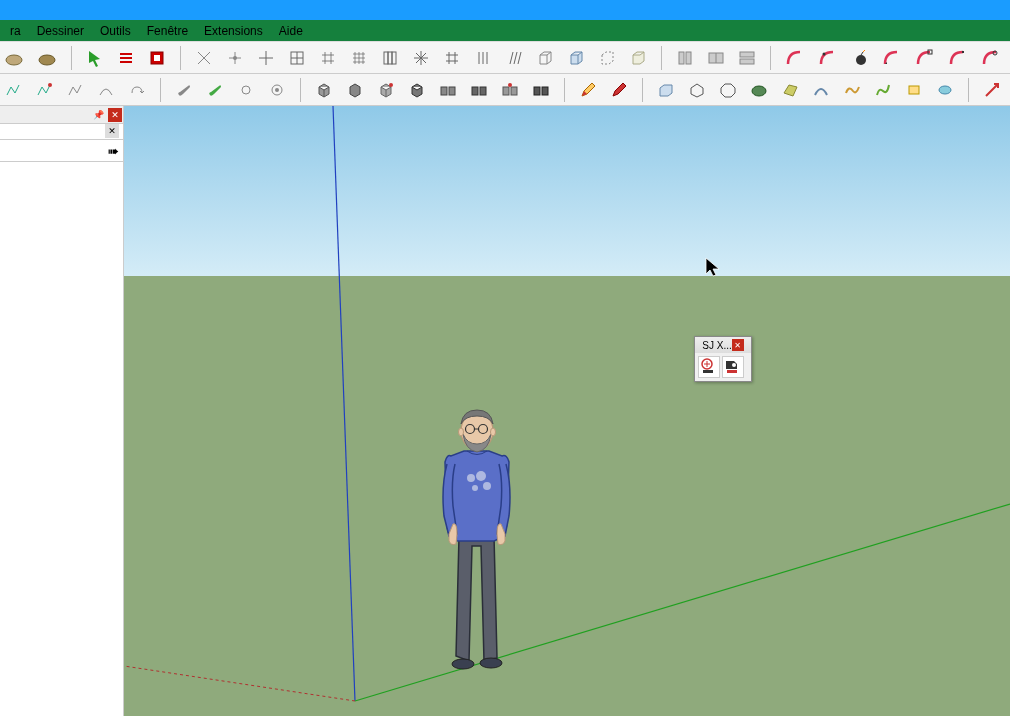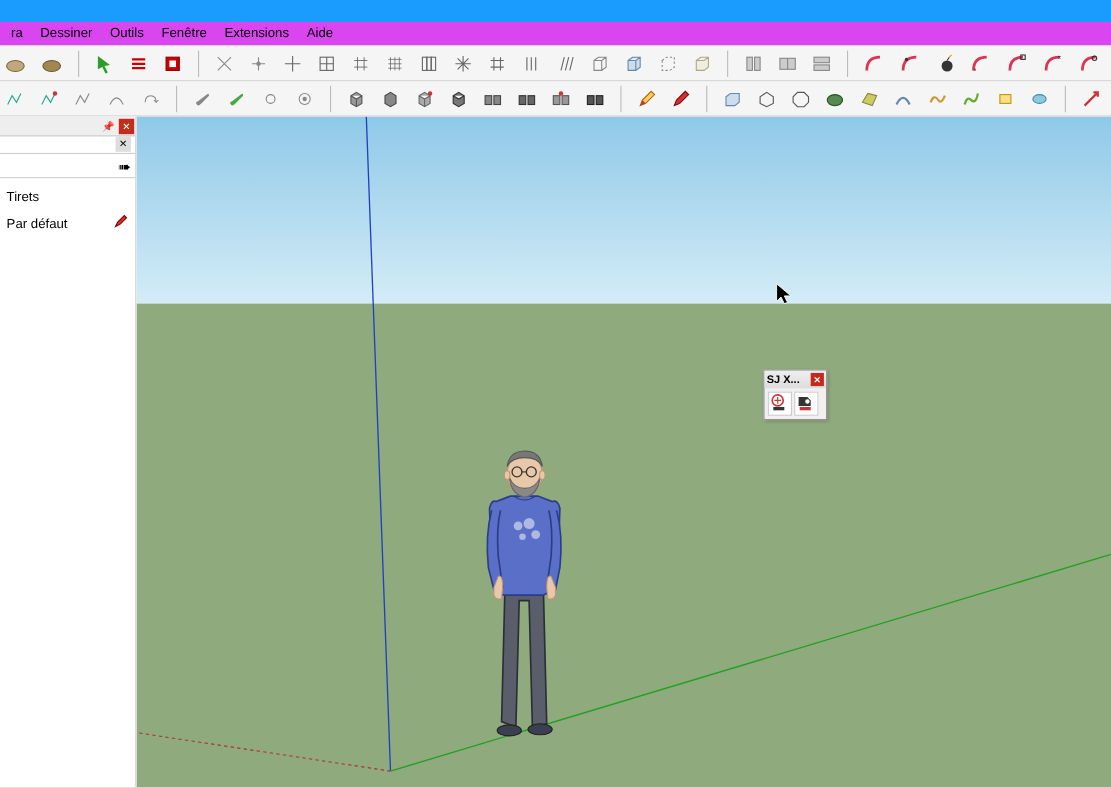--- a/index.html
+++ b/index.html
@@ -1,41 +1,41 @@
 <!DOCTYPE html>
 <html><head>
 <meta charset="utf-8">
 <style>
 * { box-sizing: border-box; margin: 0; padding: 0; }
 body { font-family: "Segoe UI", Tahoma, sans-serif; font-size: 12px; width: 1010px; height: 716px; overflow: hidden; background: #fff; }
 
 .titlebar { height: 20px; background: #1a9cff; }
 
-.menubar { height: 22px; background: #d946ef; border-bottom: 1px solid #ddd; display: flex; padding-left: 2px; }
+.menubar { height: 22px; background: #15803d; border-bottom: 1px solid #ddd; display: flex; align-items: center; padding-left: 2px; }
 .menubar span { padding: 3px 8px; cursor: default; }
 
 .toolbar-row { height: 32px; background: #f5f5f5; border-bottom: 1px solid #ccc; display: flex; align-items: center; padding: 0 3px; gap: 11px; }
 .tool { width: 24px; height: 24px; display: flex; align-items: center; justify-content: center; border: 1px solid transparent; cursor: pointer; }
 .sep { width: 4px; height: 24px; border-left: 1px solid #bbb; margin: 0 2px; }
 
 .main { display: flex; height: calc(716px - 20px - 22px - 32px - 32px); }
 .sidepanel { width: 124px; background: #fff; border-right: 1px solid #ccc; position: relative; }
 .panel-header { height: 18px; background: #eee; border-bottom: 1px solid #ccc; display: flex; justify-content: flex-end; align-items: center; gap: 2px; padding-right: 1px; }
 .panel-btn { width: 14px; height: 14px; font-size: 9px; display:flex; align-items:center; justify-content:center; cursor:pointer; }
 .panel-btn.close { background: #c42b1c; color:#fff; }
 .panel-sub { height: 16px; display:flex; justify-content:flex-end; padding-right:4px; border-bottom:1px solid #ccc; }
 .panel-nav { height: 22px; border-bottom: 1px solid #ccc; display:flex; justify-content:flex-end; align-items:center; padding-right:4px; }
 .panel-content { padding: 6px 4px; }
 .panel-row { display:flex; justify-content:space-between; align-items:center; padding: 4px 2px; }
 
 .viewport { flex: 1; position: relative; overflow: hidden; }
 .viewport svg { width: 100%; height: 100%; display: block; }
 
 .float-panel { position:absolute; top: 230px; left: 570px; width: 58px; background:#f0f0f0; border: 1px solid #888; box-shadow: 1px 1px 3px rgba(0,0,0,0.3); }
-.float-title { height: 16px; background: linear-gradient(#eee,#ddd); display:flex; align-items:center; justify-content:space-between; padding: 0 2px; font-size: 10px; font-weight:bold; }
+.float-title { height: 16px; background: linear-gradient(#eee,#ddd); display:flex; align-items:center; justify-content:center; padding: 0 2px; font-size: 10px; font-weight:normal; }
 .float-close { width:12px; height:12px; background:#c42b1c; color:#fff; font-size:8px; display:flex; align-items:center; justify-content:center; cursor:pointer; }
 .float-body { display:flex; padding: 3px; gap:2px; }
 .float-tool { width:22px; height:22px; border:1px solid #ccc; background:#fff; display:flex; align-items:center; justify-content:center; cursor:pointer; }
 
 .cursor { position:absolute; top: 150px; left: 580px; font-size: 18px; pointer-events:none; }
 </style>
 </head>
 <body>
 
 <div class="titlebar"></div>
@@ -474,32 +474,20 @@
   <div class="sidepanel">
     <div class="panel-header">
       <div class="panel-btn">📌</div>
       <div class="panel-btn close">✕</div>
     </div>
     <div class="panel-sub">
       <div class="panel-btn" style="background:#ddd;">✕</div>
     </div>
     <div class="panel-nav">
       <span style="font-size:14px;">➠</span>
-    </div>
-    <div class="panel-content">
-      <div class="panel-row">
-        <span>Tirets</span>
-        <span></span>
-      </div>
-      <div class="panel-row">
-        <span>Par défaut</span>
-        <span><svg width="14" height="14">
-              <path d="M2 12 L4 8 L10 2 L12 4 L6 10 Z" fill="#c33" stroke="#800"></path>
-            </svg></span>
-      </div>
     </div>
   </div>
 
   <div class="viewport">
     <svg viewBox="0 0 886 610">
       <defs>
         <linearGradient id="sky" x1="0" y1="0" x2="0" y2="1">
           <stop offset="0" stop-color="#8fc9e8"></stop>
           <stop offset="1" stop-color="#d4ecf7"></stop>
         </linearGradient>

